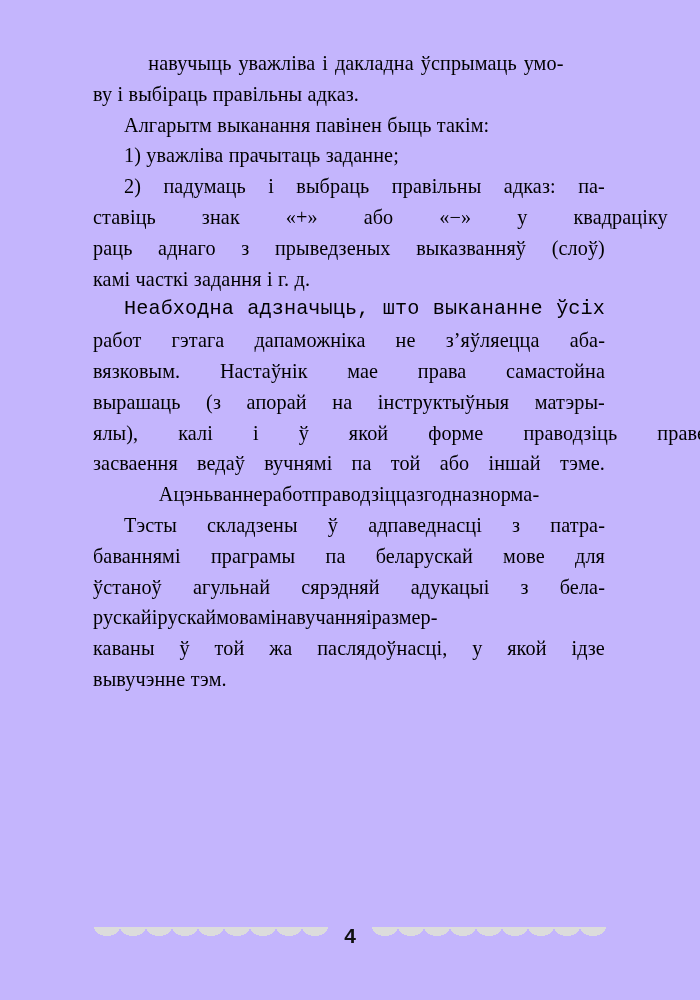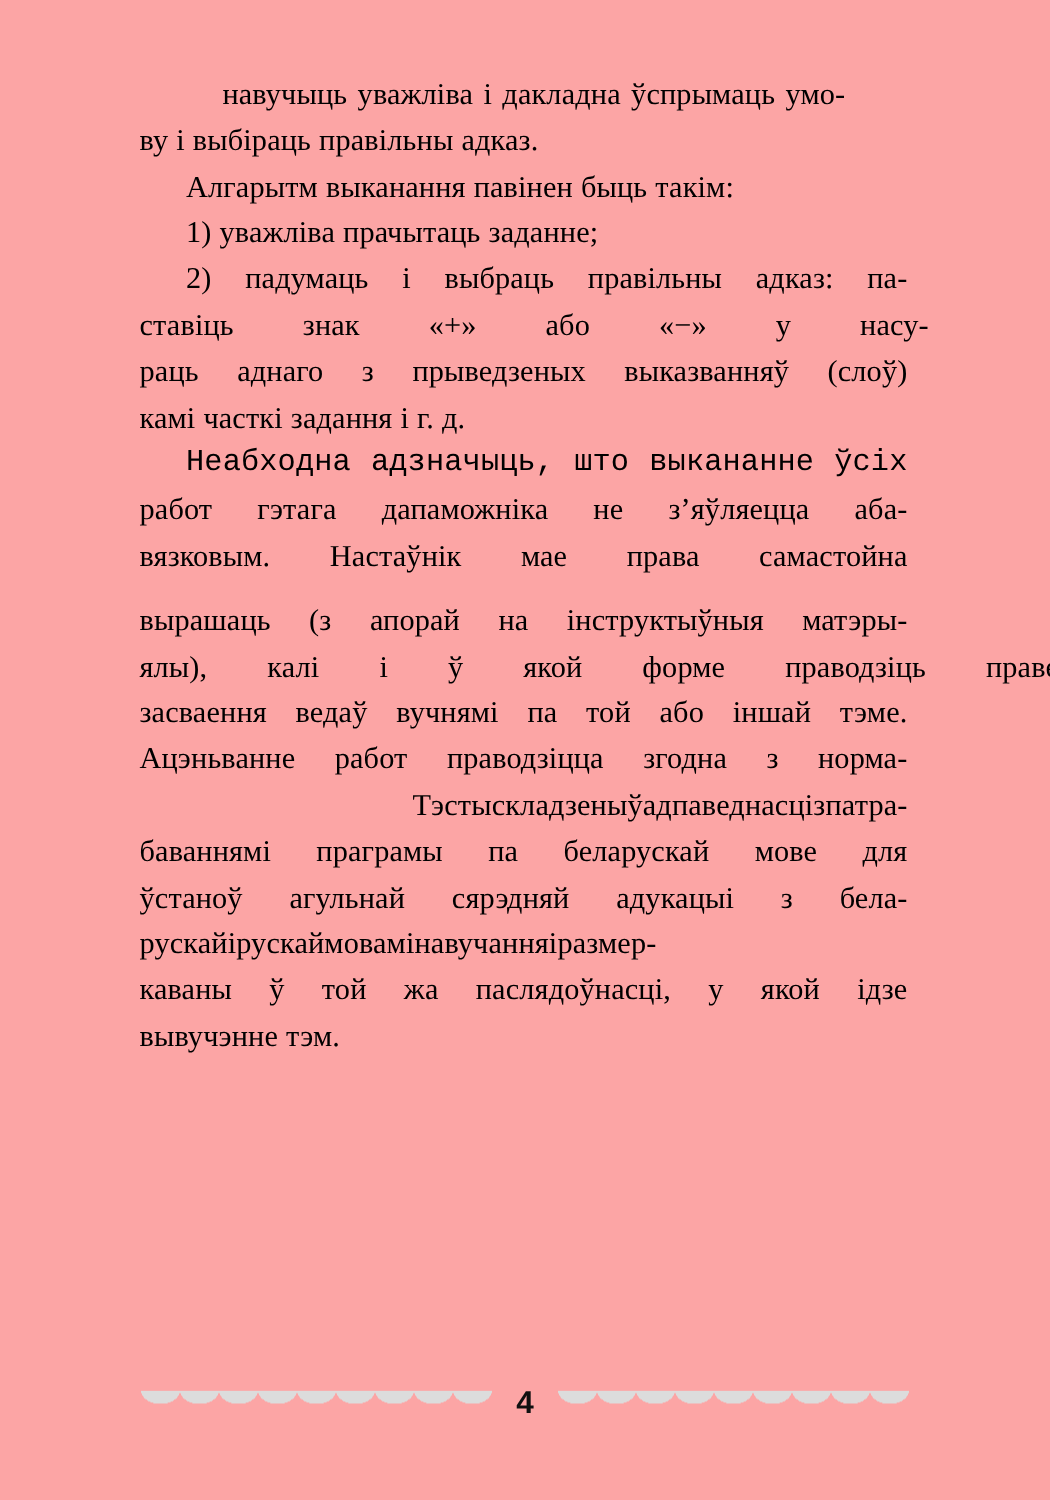--- a/index.html
+++ b/index.html
@@ -4,21 +4,21 @@
 <style>
   html, body {
     margin: 0;
     padding: 0;
     background: #ffffff;
   }
   .page {
     position: relative;
     width: 700px;
     height: 1000px;
-    background: #fca5a5;
+    background: #c4b5fd;
     overflow: hidden;
     font-family: "Liberation Serif", "DejaVu Serif", serif;
     color: #000000;
   }
   .text-block {
     position: absolute;
     left: 93px;
     top: 48px;
     width: 512px;
   }
@@ -148,20 +148,21 @@
           <span>адказ:</span>
           <span>па-</span>
         </span>
       <span class="line j" style="display: flex; justify-content: space-between; gap: 46px;">
           <span>ставіць</span>
           <span>знак</span>
           <span>«+»</span>
           <span>або</span>
           <span>«−»</span>
           <span>у</span>
+          <span>квадраціку</span>
           <span>насу-</span>
         </span>
       <span class="line j" style="display: flex; justify-content: space-between;">
           <span>раць</span>
           <span>аднаго</span>
           <span>з</span>
           <span>прыведзеных</span>
           <span>выказванняў</span>
           <span>(слоў)</span>
         </span>
@@ -184,21 +185,21 @@
           <span>з’яўляецца</span>
           <span>аба-</span>
         </span>
       <span class="line j" style="display: flex; justify-content: space-between;">
           <span>вязковым.</span>
           <span>Настаўнік</span>
           <span>мае</span>
           <span>права</span>
           <span>самастойна</span>
         </span>
-      <span class="line j" style="display: flex; justify-content: space-between; margin-top: 12px;">
+      <span class="line j" style="display: flex; justify-content: space-between;">
           <span>вырашаць</span>
           <span>(з</span>
           <span>апорай</span>
           <span>на</span>
           <span>інструктыўныя</span>
           <span>матэры-</span>
         </span>
       <span class="line j" style="display: flex; justify-content: space-between; gap: 40px;">
           <span>ялы),</span>
           <span>калі</span>
@@ -212,32 +213,32 @@
       <span class="line j" style="display: flex; justify-content: space-between;">
           <span>засваення</span>
           <span>ведаў</span>
           <span>вучнямі</span>
           <span>па</span>
           <span>той</span>
           <span>або</span>
           <span>іншай</span>
           <span>тэме.</span>
         </span>
-      <span class="line j" style="display: flex; justify-content: space-between;">
+      <span class="line j" style="display: flex; justify-content: center;">
           <span>Ацэньванне</span>
           <span>работ</span>
           <span>праводзіцца</span>
           <span>згодна</span>
           <span>з</span>
           <span>норма-</span>
         </span>
     </div>
 
     <div class="para">
-      <span class="line ind j" style="display: flex; justify-content: flex-end; padding-left: 31px;">
+      <span class="line ind j" style="display: flex; justify-content: space-between; padding-left: 31px;">
           <span>Тэсты</span>
           <span>складзены</span>
           <span>ў</span>
           <span>адпаведнасці</span>
           <span>з</span>
           <span>патра-</span>
         </span>
       <span class="line j" style="display: flex; justify-content: space-between; gap: 30px;">
           <span>баваннямі</span>
           <span>праграмы</span>

